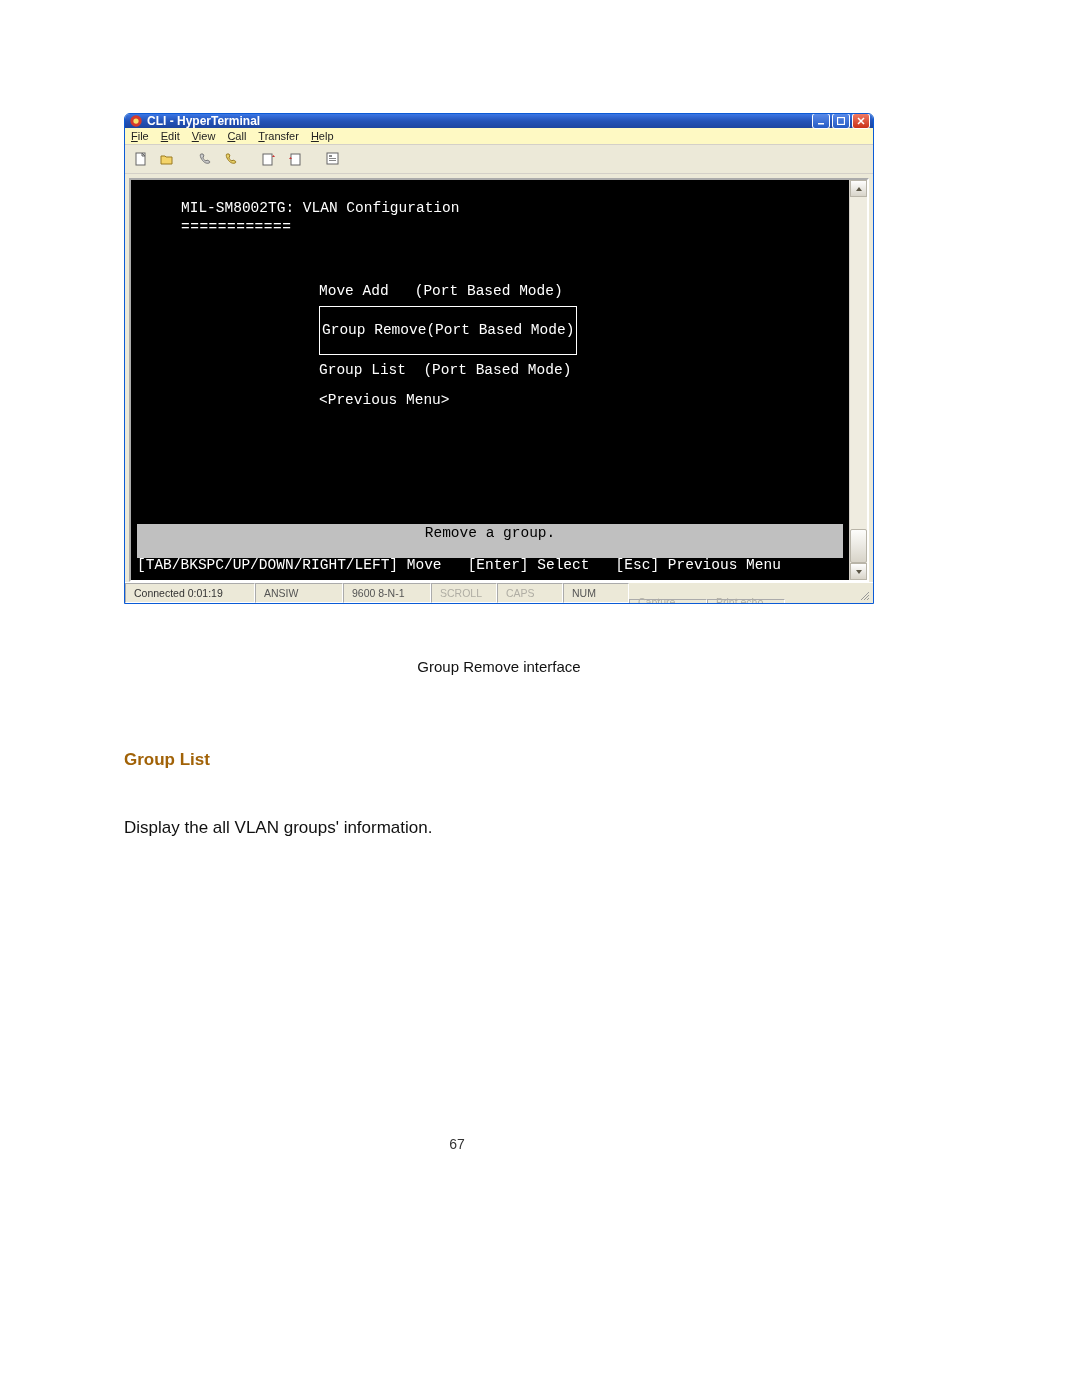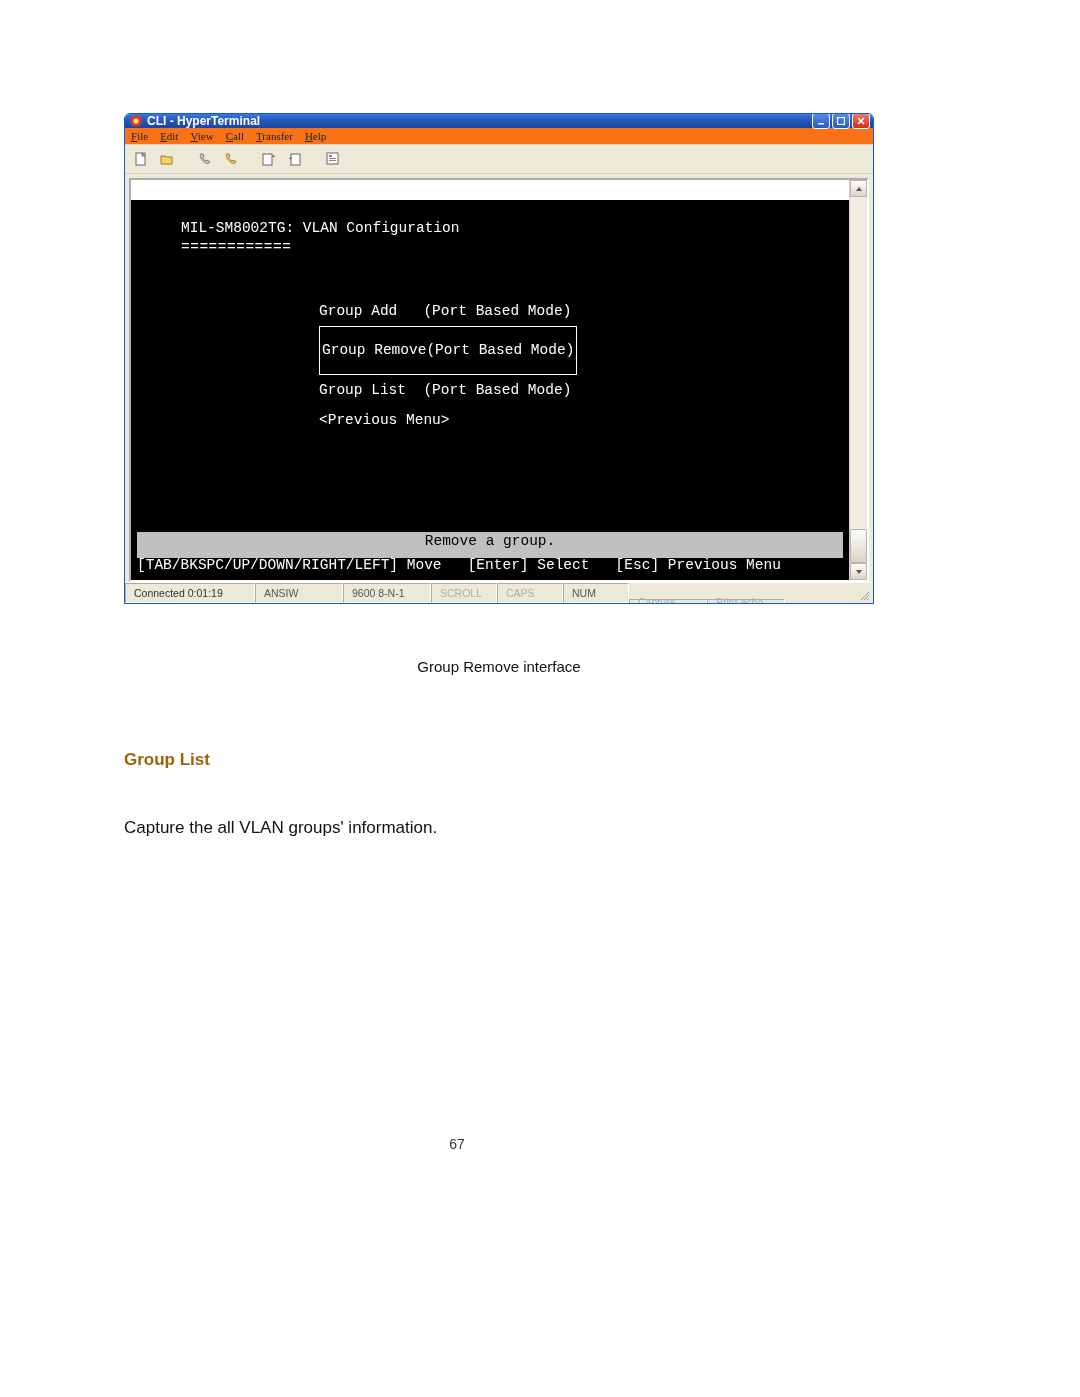--- a/index.html
+++ b/index.html
@@ -52,22 +52,22 @@
     display:flex; align-items:center; justify-content:center;
     box-sizing: border-box;
   }
   .win-btn.close { background: linear-gradient(to bottom,#f07a63,#c93118); }
 
   .menubar {
     display:flex;
     gap: 12px;
     padding: 2px 6px;
     font-size: 11px;
-    font-family: Liberation Serif, serif;
-    background:#f97316;
+    font-family: Liberation Sans, sans-serif;
+    background:#fef9c3;
     border-bottom: 1px solid #d4d0c8;
     color:#222;
   }
   .menubar span u { text-decoration: underline; }
 
   .toolbar {
     display:flex;
     gap: 6px;
     padding: 4px 6px;
     background:#ece9d8;
@@ -94,21 +94,20 @@
   .terminal {
     flex: 1;
     background:#000;
     color:#fff;
     font-family: "Courier New", monospace;
     font-size: 14.5px;
     line-height: 1.45;
     position: relative;
     overflow: hidden;
     padding: 0;
-    margin-top: 20px;
   }
   .term-content {
     position:absolute;
     left: 10px;
     right: 10px;
     top: 18px;
   }
   .term-title { padding-left: 40px; }
   .term-underline {
     padding-left: 40px;
@@ -127,21 +126,21 @@
   .selected {
     display:inline-block;
     border: 1px solid #fff;
     padding: 8px 2px;
   }
   .statusbar-inside {
     position:absolute;
     left:6px;
     right:6px;
     bottom: 22px;
-    height: 26px;
+    height: 34px;
     background:#c0c0c0;
     color:#000;
     text-align:center;
     font-family: "Courier New", monospace;
     font-size: 14.5px;
     line-height: 18px;
   }
   .help-line {
     position:absolute;
     left: 6px;
@@ -325,21 +324,21 @@
       </div>
     </div>
 
     <div class="term-outer">
       <div class="term-wrap">
         <div class="terminal">
           <div class="term-content">
             <div class="term-title">MIL-SM8002TG: VLAN Configuration</div>
             <div class="term-underline">============</div>
             <div class="menu-items">
-              <div class="menu-line"><span>Group Add   (Port Based Mode)</span></div>
+              <div class="menu-line"><span>Move Add   (Port Based Mode)</span></div>
               <div class="menu-line"><span class="selected">Group Remove(Port Based Mode)</span></div>
               <div class="menu-line"><span>Group List  (Port Based Mode)</span></div>
               <div class="menu-line"><span>&lt;Previous Menu&gt;</span></div>
             </div>
           </div>
           <div class="statusbar-inside">Remove a group.</div>
           <div class="help-line">[TAB/BKSPC/UP/DOWN/RIGHT/LEFT] Move   [Enter] Select   [Esc] Previous Menu</div>
         </div>
         <div class="scrollbar">
           <div class="sb-btn">
@@ -373,16 +372,16 @@
         <svg width="12" height="12">
             <path d="M2 10 L10 2 M5 10 L10 5 M8 10 L10 8" stroke="#999" stroke-width="1"></path>
           </svg>
       </div>
     </div>
 
   </div>
 
   <div class="caption">Group Remove interface</div>
   <div class="section-title">Group List</div>
-  <div class="body-text">Capture the all VLAN groups' information.</div>
+  <div class="body-text">Display the all VLAN groups' information.</div>
 </div>
 
 <div class="page-number">67</div>
 
 </body></html>

